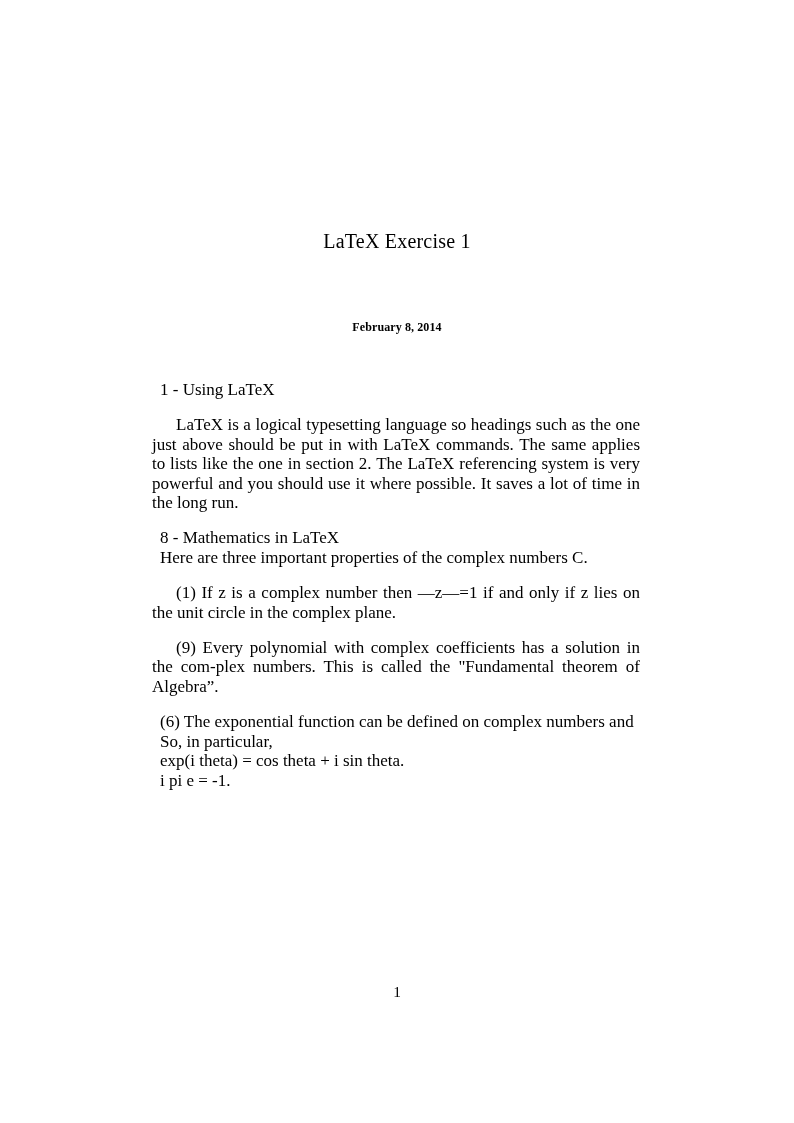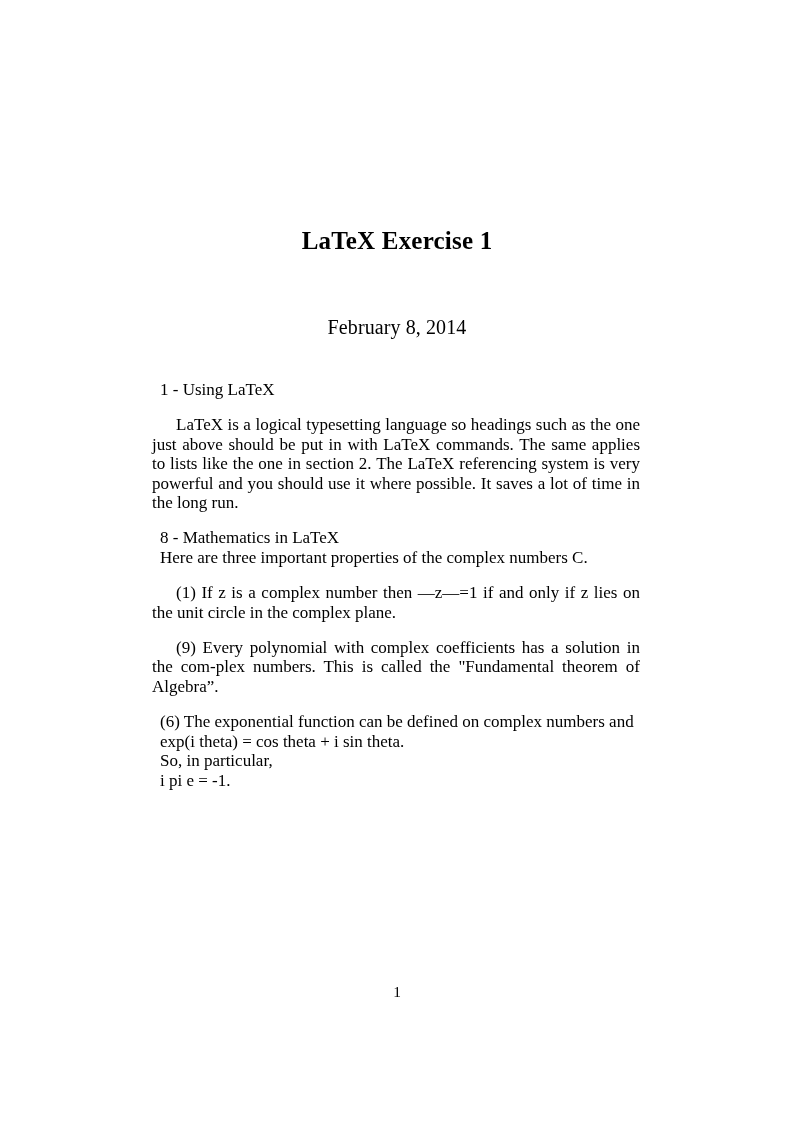--- a/index.html
+++ b/index.html
@@ -27,40 +27,41 @@
   
   .title-block {
     position: absolute;
     top: 226px;
     left: 0;
     width: 794px;
     text-align: center;
   }
 
   .doc-title {
-    font-size: 25px;
+    font-size: 20px;
     line-height: 30px;
     letter-spacing: 0.2px;
-    font-weight: bold;
+    font-weight: normal;
     margin: 0;
   }
 
   .date-block {
     position: absolute;
     top: 316px;
     left: 0;
     width: 794px;
     text-align: center;
   }
 
   .doc-date {
-    font-size: 20px;
+    font-size: 12px;
     line-height: 22px;
     letter-spacing: 0.1px;
     margin: 0;
+    font-weight: bold;
   }
 
   
   .body-block {
     position: absolute;
     top: 380px;
     left: 136px;
     width: 520px;
     font-size: 17px;
     line-height: 19.4px;
@@ -116,23 +117,23 @@
 
     <p class="para-flat">Here are three important properties of the complex numbers C.</p>
 
     <p class="para">(1) If z is a complex number then —z—=1 if and only if z lies on the unit circle in the complex plane.</p>
 
 
     <p class="para">(9) Every polynomial with complex coefficients has a solution in the com-plex numbers. This is called the "Fundamental theorem of Algebra”.</p>
 
     <p class="para-flat">(6) The exponential function can be defined on complex numbers and</p>
 
+    <p class="para-flat">So, in particular,</p>
+
     <p class="para-flat">exp(i theta) = cos theta + i sin theta.</p>
-
-    <p class="para-flat">So, in particular,</p>
 
     <p class="para-flat">i pi e = -1.</p>
 
   </div>
 
   <div class="page-number">1</div>
 
 </div>
 
 </body></html>

